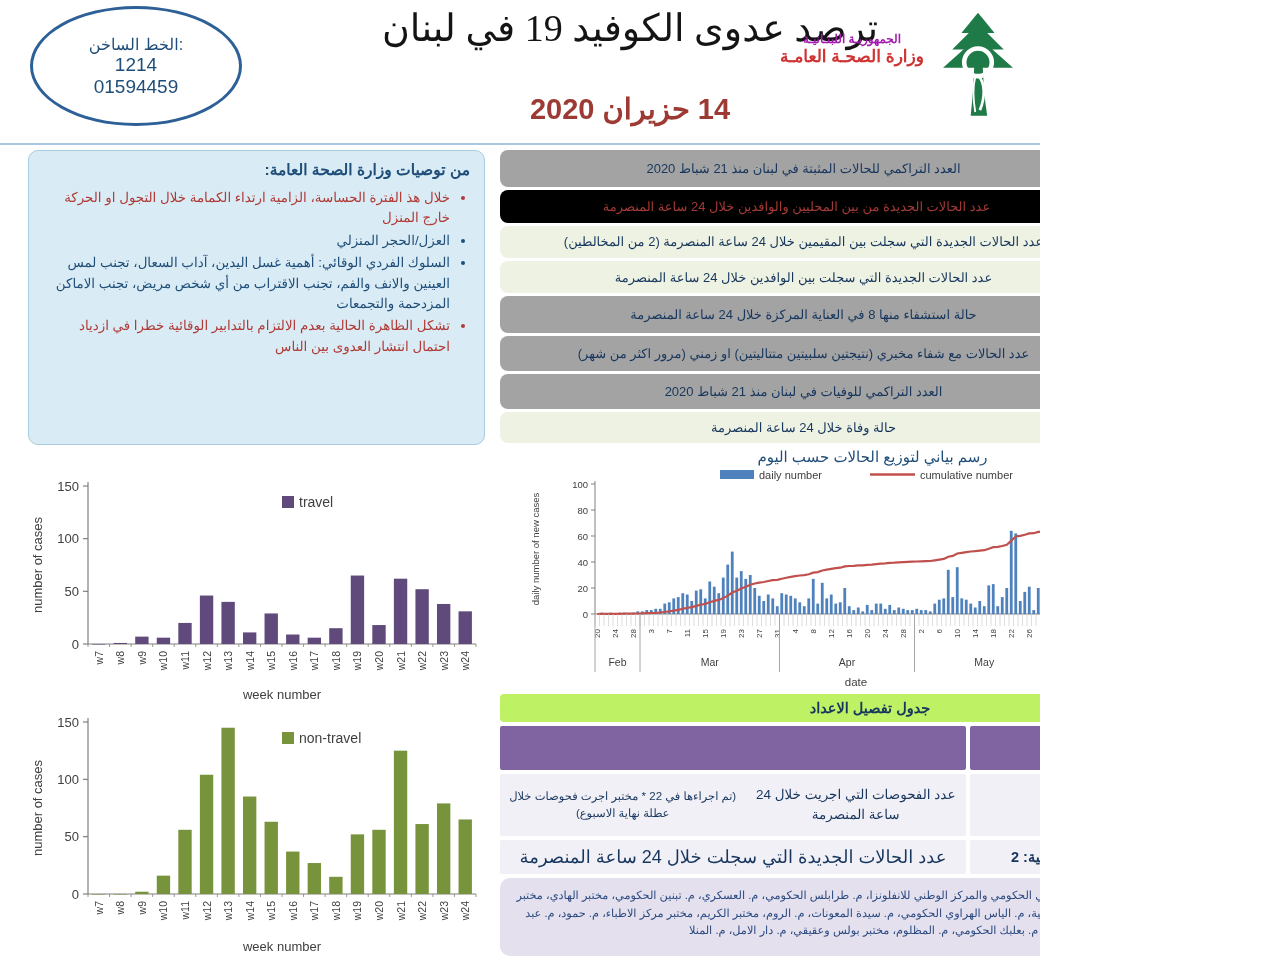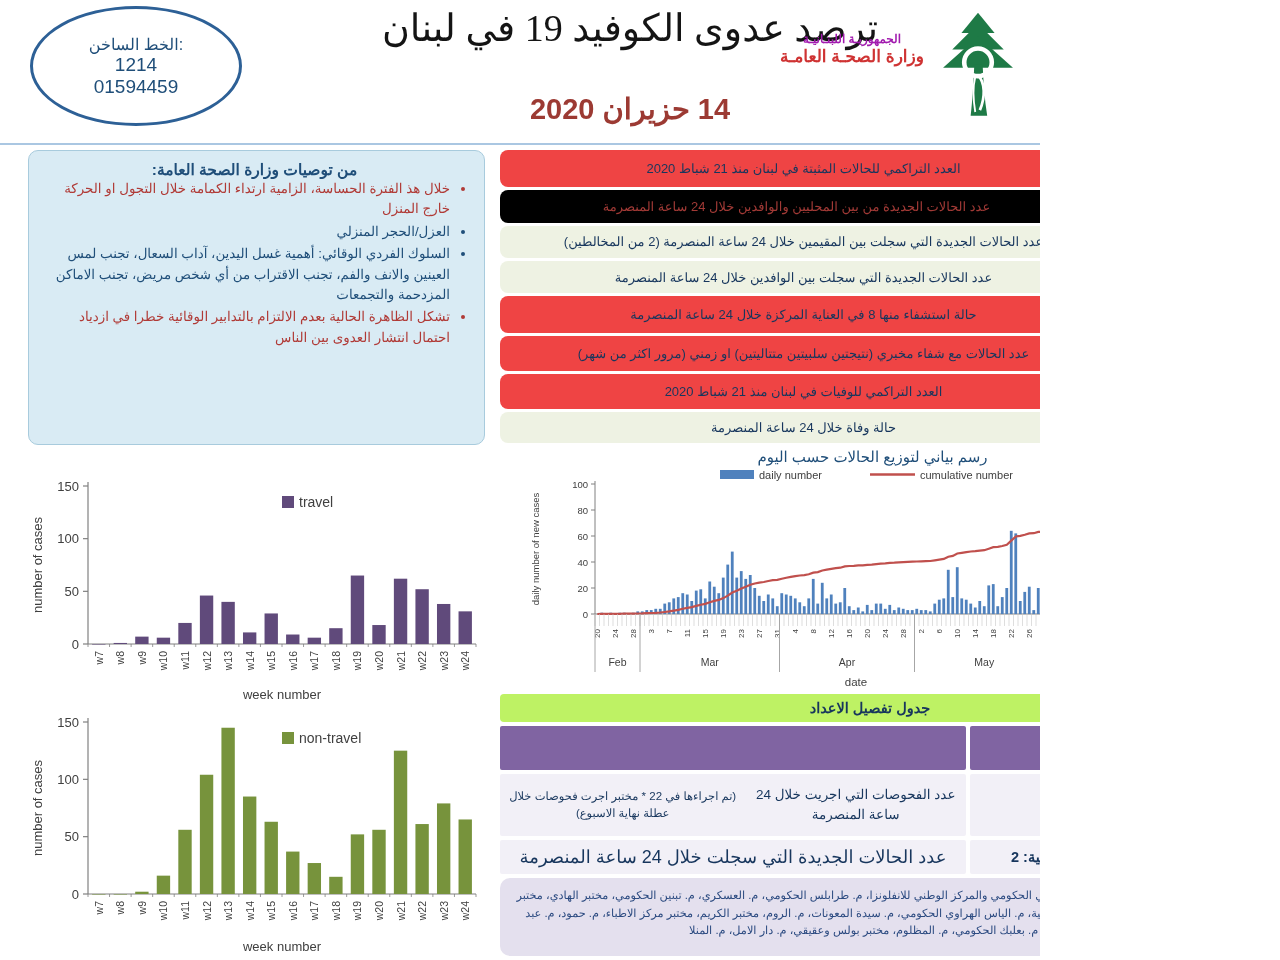--- a/index.html
+++ b/index.html
@@ -20,35 +20,35 @@
   .ministry-text{margin-top:22px;text-align:center;margin-left:6px;margin-right:8px;}
   .ministry-text .m1{color:#a21caf;font-weight:bold;font-size:12px;white-space:nowrap;}
   .ministry-text .m2{color:#cf3333;font-weight:bold;font-size:17px;white-space:nowrap;}
   .cedar{width:92px;height:112px;}
   .header-rule{position:absolute;top:143px;left:0;width:1280px;height:2px;background:#aac7e2;}
 
   
   .reco-box{position:absolute;left:28px;top:150px;width:457px;height:295px;background:#d9ebf4;
             border:1.5px solid #a8cbdd;border-radius:10px;direction:rtl;padding:10px 14px 8px 10px;
             box-sizing:border-box;color:#1f4e79;}
-  .reco-title{text-align:center;font-weight:bold;font-size:15.5px;}
+  .reco-title{font-weight:bold;font-size:15.5px;margin-bottom:9px;}
   .reco-list{margin:0;padding-right:20px;font-size:13.4px;line-height:1.52;}
   .reco-list li{margin-bottom:2px;}
   .reco-item.red{color:#b03a36;}
   .reco-item.blue{color:#1f4e79;}
 
   
   .stats{position:absolute;left:500px;top:150px;width:740px;height:293px;display:flex;
          flex-direction:column;gap:3px;direction:rtl;}
   .stat-row{display:flex;gap:5px;}
   .stat-value{width:128px;border-radius:8px;display:flex;align-items:center;justify-content:center;
               font-weight:bold;font-size:17px;color:#17365d;}
   .stat-label{flex:1;border-radius:8px;display:flex;align-items:center;justify-content:center;
               font-size:13px;color:#17365d;text-align:center;padding:0 14px;}
-  .shade-dark>div{background:#ef4444;}
+  .shade-dark>div{background:#a3a3a3;}
   .shade-mid>div{background:#000000;padding-left:34px;}
   .shade-light>div{background:#eef2e3;}
   .val-red .stat-value{color:#a23a36;}
   .text-red .stat-label{color:#a23a36;}
   .g135{flex-grow:1.35;} .g105{flex-grow:1.05;} .g100{flex-grow:1.0;} .g130{flex-grow:1.3;}
   .g125{flex-grow:1.25;} .g120{flex-grow:1.2;} .g090{flex-grow:0.9;}
 
   
   .chart-title-left{position:absolute;left:28px;top:450px;width:460px;text-align:center;
                     color:#1f4e79;font-size:15px;direction:rtl;}

